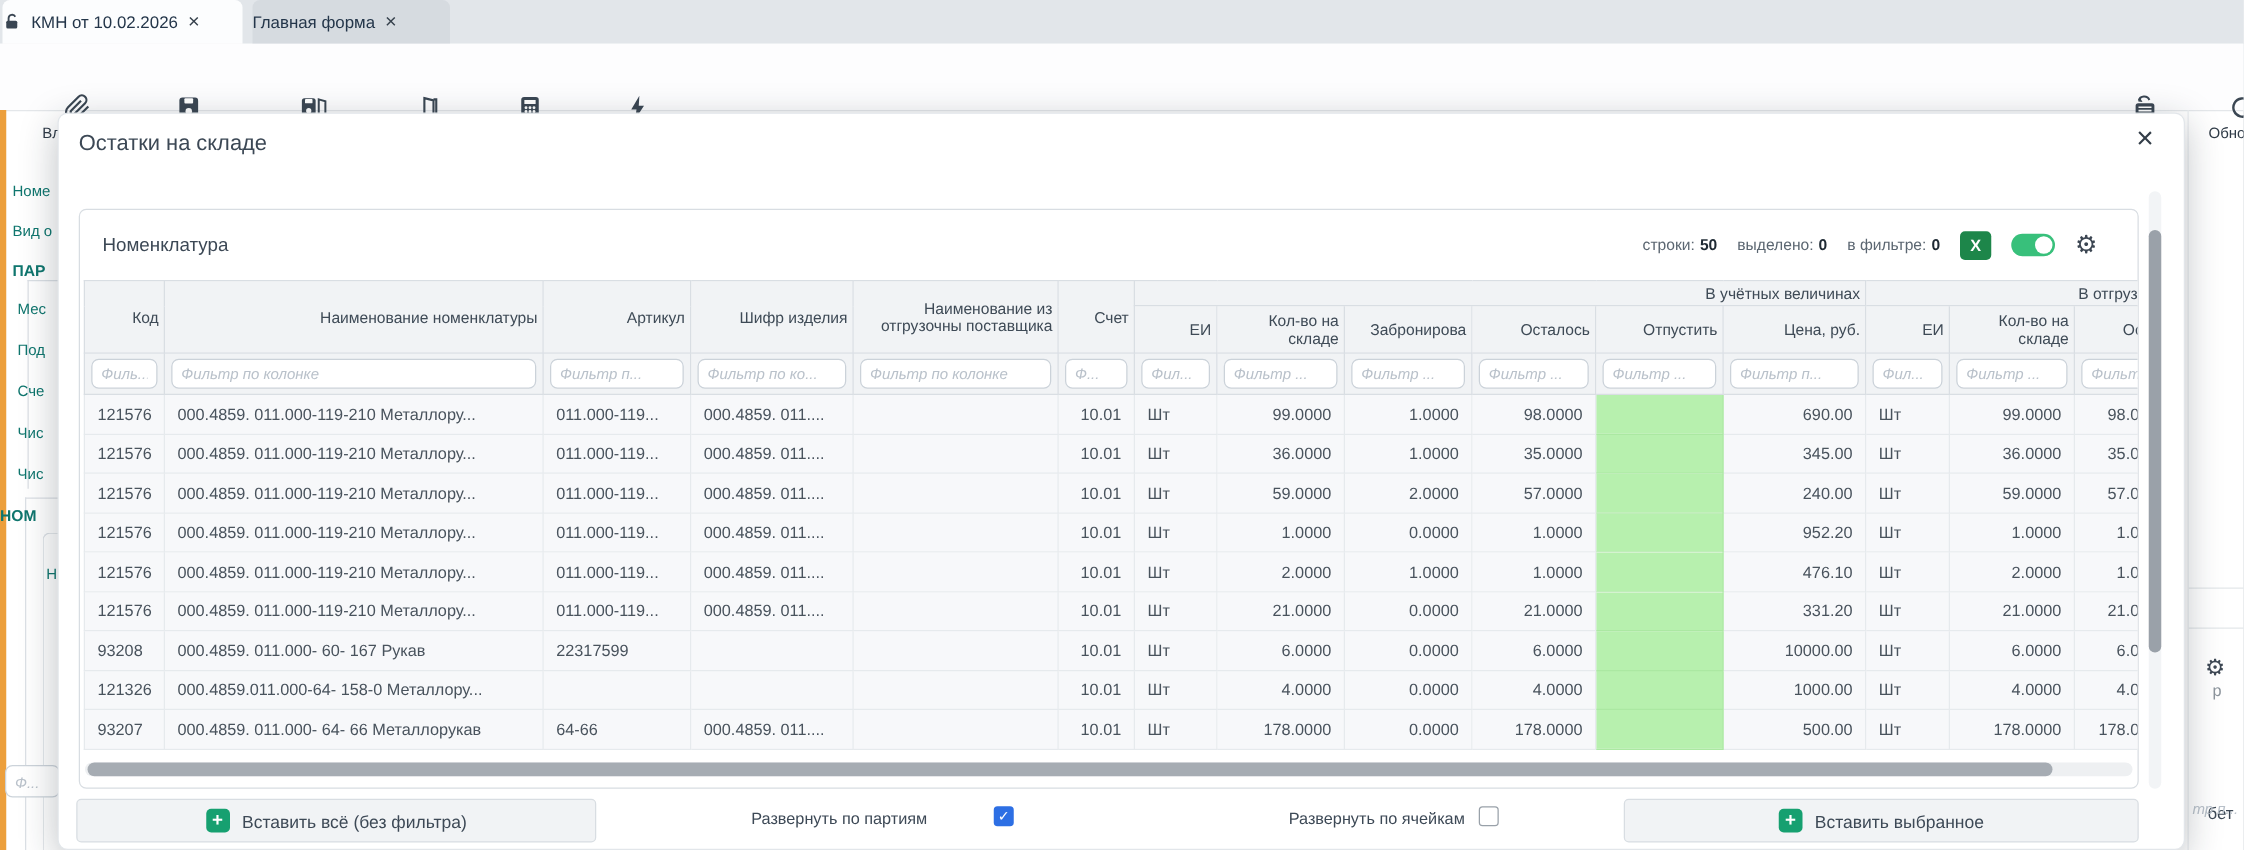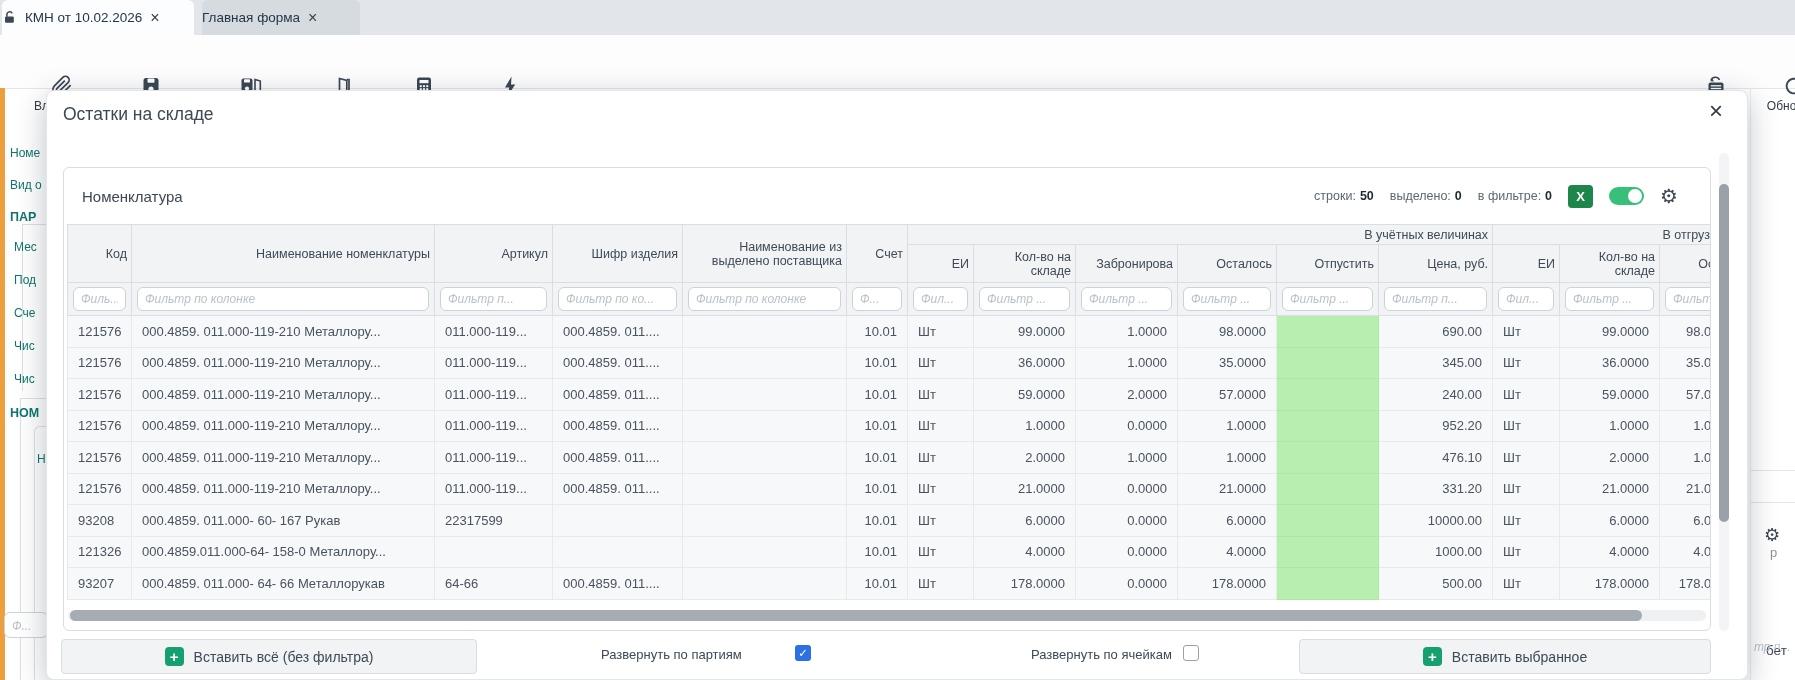--- a/index.html
+++ b/index.html
@@ -204,21 +204,21 @@
   <div class="abs bg-box" style="left:34px;top:426px;width:12px;height:254px;border-radius:6px 0 0 0;"></div>
   <div id="bg-labels">
       <div class="abs bg-label" style="left: 10px; top: 146px;">Номе</div>
       <div class="abs bg-label" style="left: 10px; top: 178px;">Вид о</div>
       <div class="abs bg-label bold" style="left: 10px; top: 210px;">ПАР</div>
       <div class="abs bg-label" style="left: 14px; top: 240px;">Мес</div>
       <div class="abs bg-label" style="left: 14px; top: 273px;">Под</div>
       <div class="abs bg-label" style="left: 14px; top: 306px;">Сче</div>
       <div class="abs bg-label" style="left: 14px; top: 339px;">Чис</div>
       <div class="abs bg-label" style="left: 14px; top: 372px;">Чис</div>
-      <div class="abs bg-label bold" style="left: 10px; top: 406px;">НОМ</div>
+      <div class="abs bg-label bold" style="left: 0; top: 406px;">НОМ</div>
       <div class="abs bg-label" style="left: 37px; top: 452px;">Н</div>
     </div>
   <div class="abs bg-input-frag">Ф...</div>
 
   <div class="abs frag-vline"></div>
   <div class="abs frag-hline" style="left:1751px;top:470px;width:44px;"></div>
   <div class="abs frag-hline" style="left:1751px;top:502px;width:44px;"></div>
   <div class="abs frag-text" style="left:1764px;top:524px;font-size:18px;color:#3e4854;">⚙</div>
   <div class="abs frag-text" style="left:1770px;top:545px;font-size:13px;color:#8d959d;">р</div>
   <div class="abs frag-text" style="left:1766px;top:626px;font-size:13.5px;color:#3c4855;margin-top:17px;">бет</div>
@@ -261,21 +261,21 @@
               <col style="width: 67px;">
               <col style="width: 100px;">
               <col style="width: 84px;">
             </colgroup>
             <thead>
               <tr class="grp-row">
                 <th rowspan="2">Код</th>
                 <th rowspan="2">Наименование номенклатуры</th>
                 <th rowspan="2">Артикул</th>
                 <th rowspan="2">Шифр изделия</th>
-                <th rowspan="2">Наименование из выделено поставщика</th>
+                <th rowspan="2">Наименование из отгрузочны поставщика</th>
                 <th rowspan="2">Счет</th>
                 <th colspan="6">В учётных величинах</th>
                 <th colspan="3">В отгрузочны</th>
               </tr>
               <tr class="hdr-row">
                 <th>ЕИ</th>
                 <th>Кол-во на складе</th>
                 <th>Забронирова</th>
                 <th>Осталось</th>
                 <th>Отпустить</th>

